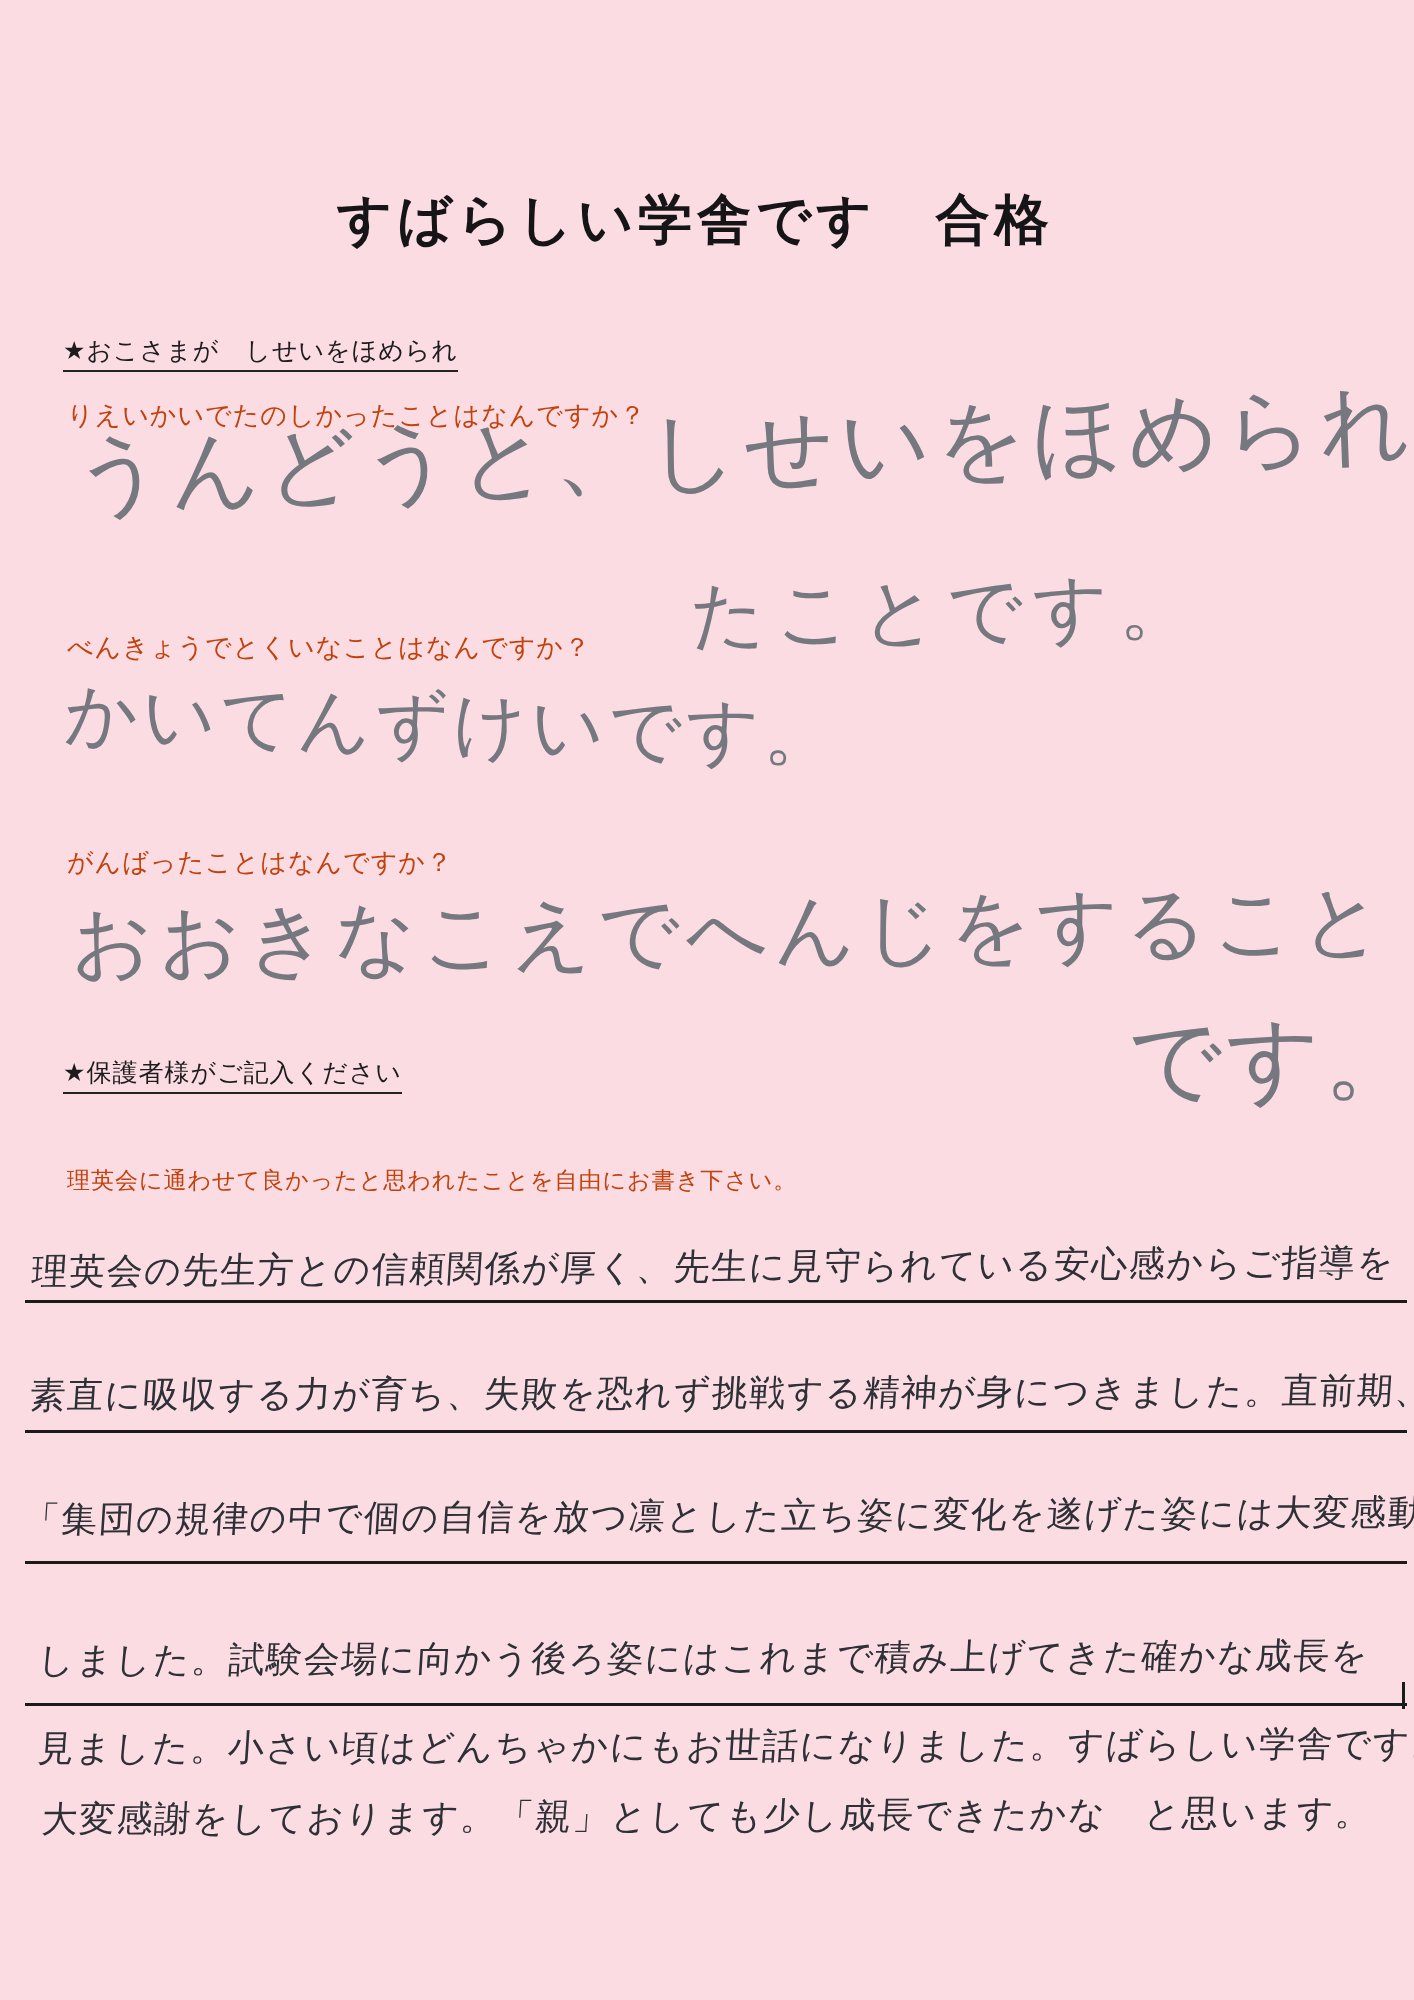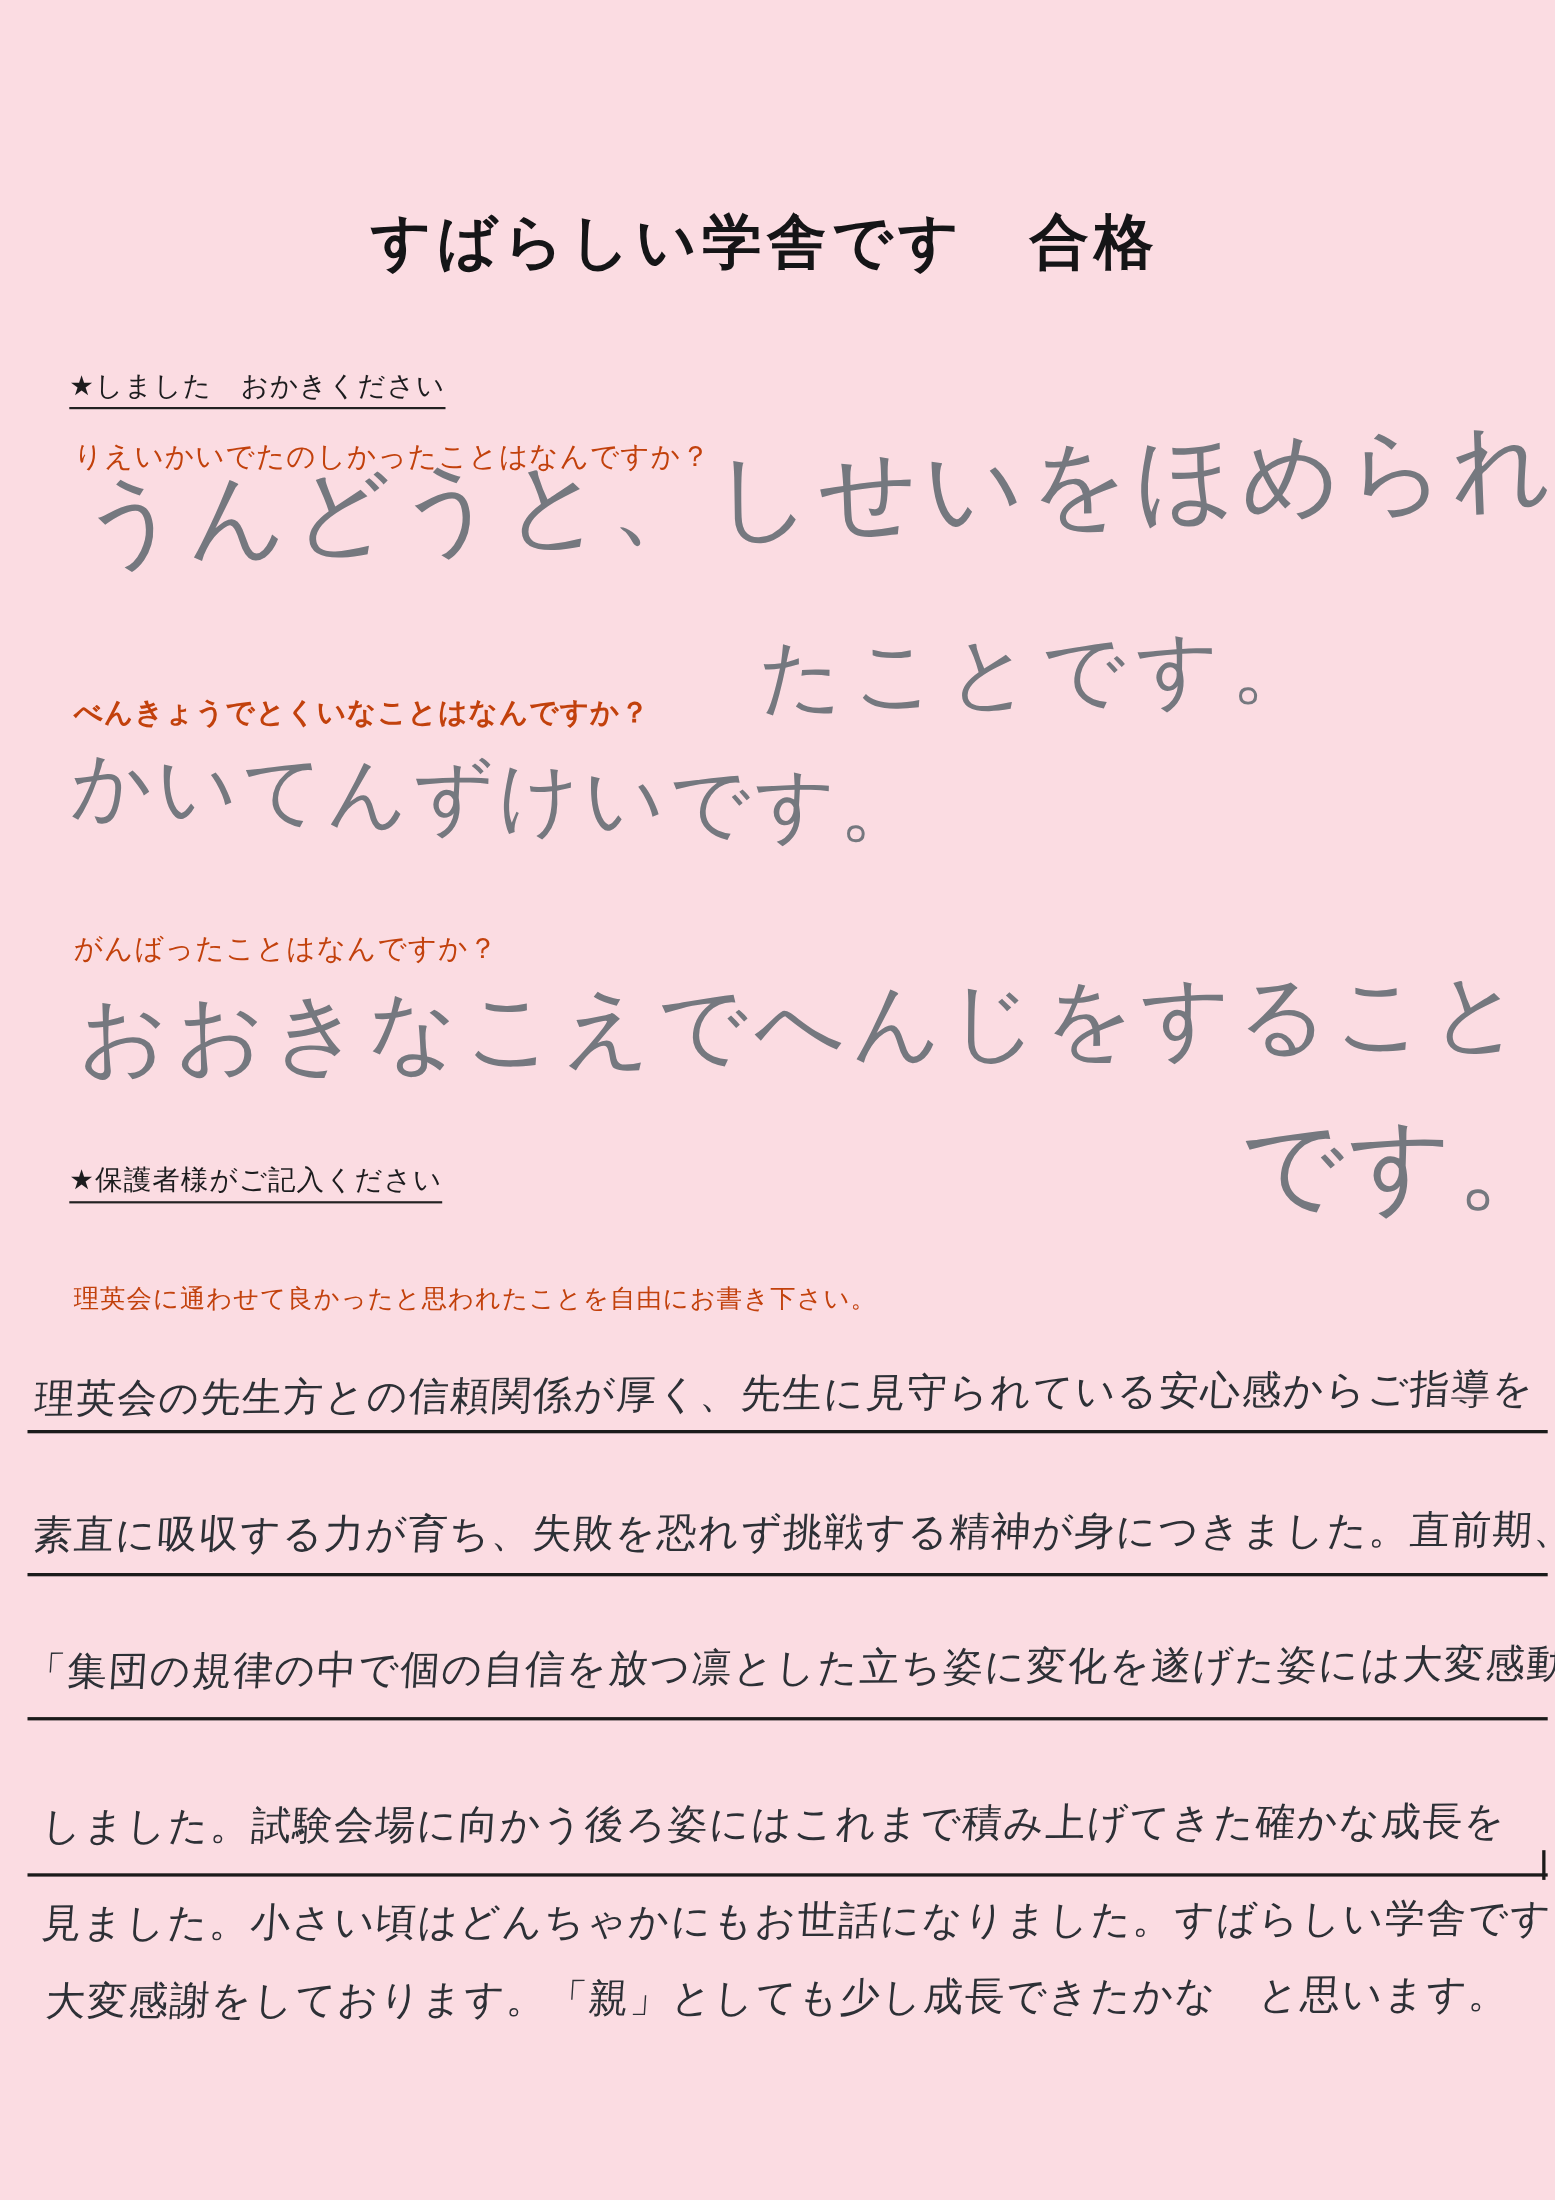--- a/index.html
+++ b/index.html
@@ -45,21 +45,21 @@
     position:absolute;
     left:67px;
     font-size:26px;
     font-weight:400;
     color:#c2410c;
     letter-spacing:1px;
     white-space:nowrap;
     text-align:right;
   }
   .q1{top:398px;}
-  .q2{top:630px;font-weight:bold;}
+  .q2{top:630px;}
   .q3{top:845px;}
   .instruction{top:1165px;font-size:23px;}
 
   
   .hw-child{
     position:absolute;
     color:#6e737a;
     font-weight:400;
     white-space:nowrap;
     opacity:.95;
@@ -108,21 +108,21 @@
     background:#1b1b1b;
   }
 </style>
 </head>
 <body>
 
 <div class="page">
 
   <div class="title-line title-2">すばらしい学舎です　合格</div>
 
-  <div class="sec-heading sec-child">★しました　おかきください</div>
+  <div class="sec-heading sec-child">★おこさまが　しせいをほめられ</div>
 
   <div class="q q1">りえいかいでたのしかったことはなんですか？</div>
   <div class="hw-child hw-a1l1">うんどうと、しせいをほめられ</div>
   <div class="hw-child hw-a1l2">たことです。</div>
 
   <div class="q q2">べんきょうでとくいなことはなんですか？</div>
   <div class="hw-child hw-a2">かいてんずけいです。</div>
 
   <div class="q q3">がんばったことはなんですか？</div>
   <div class="hw-child hw-a3l1">おおきなこえでへんじをすること</div>

